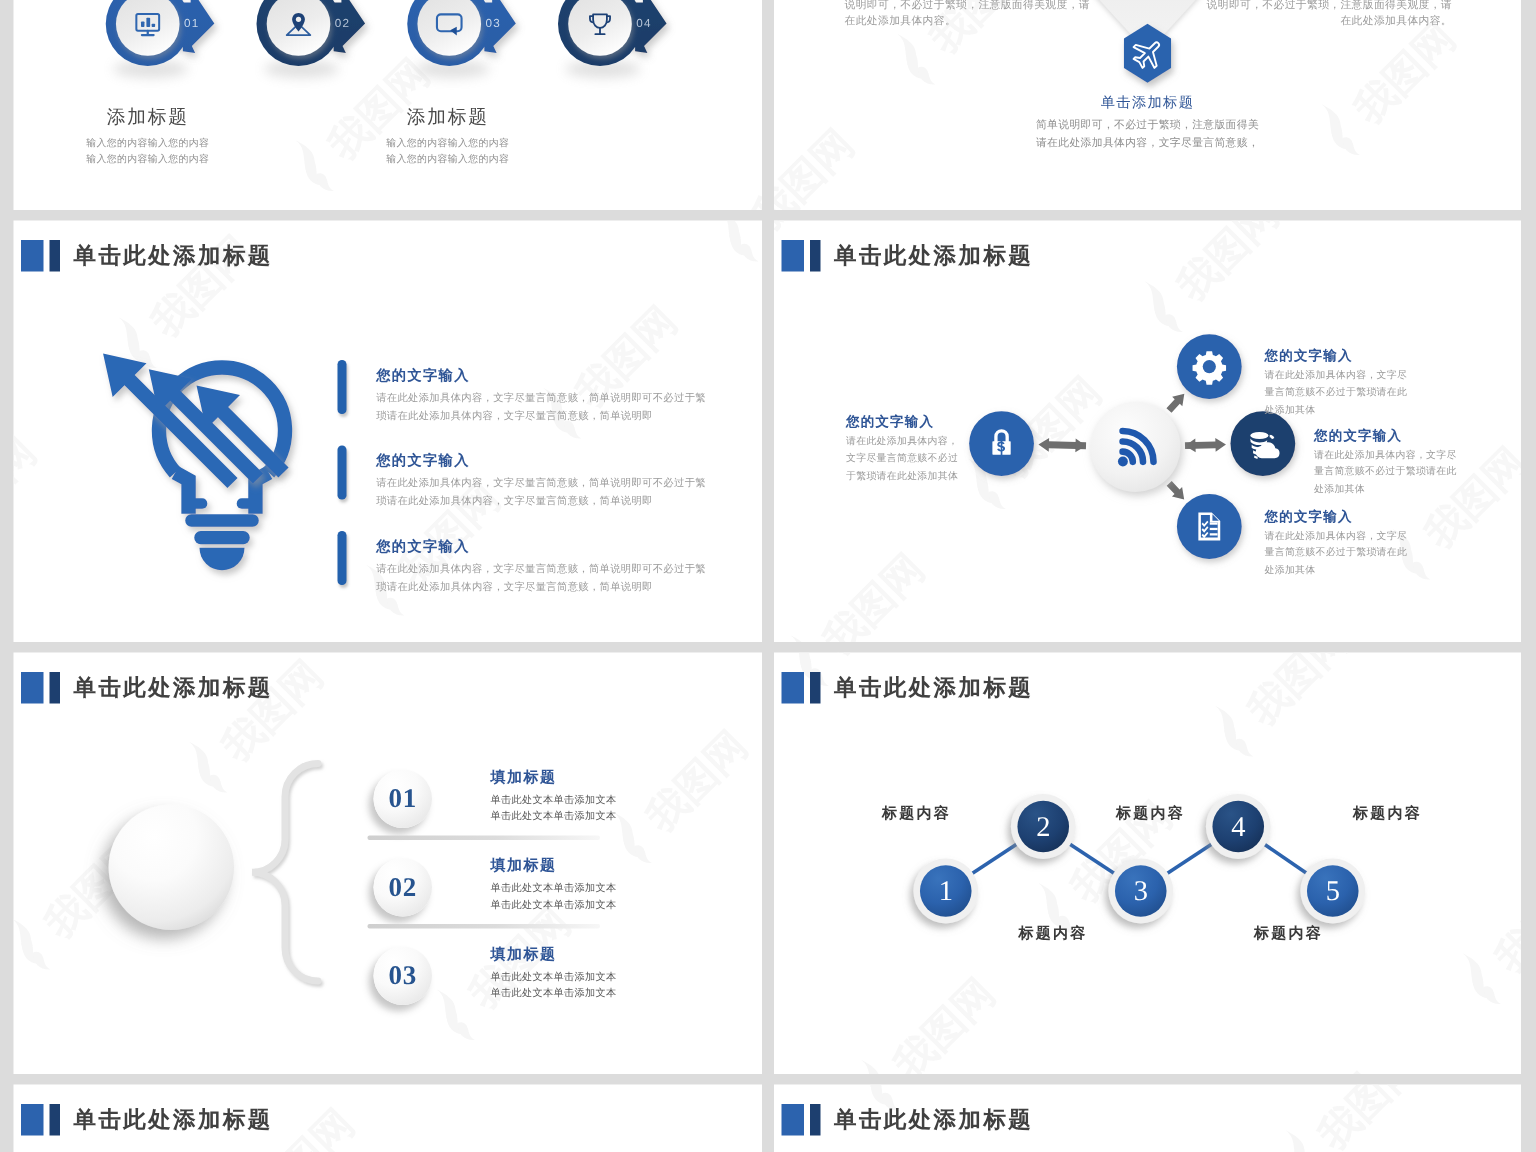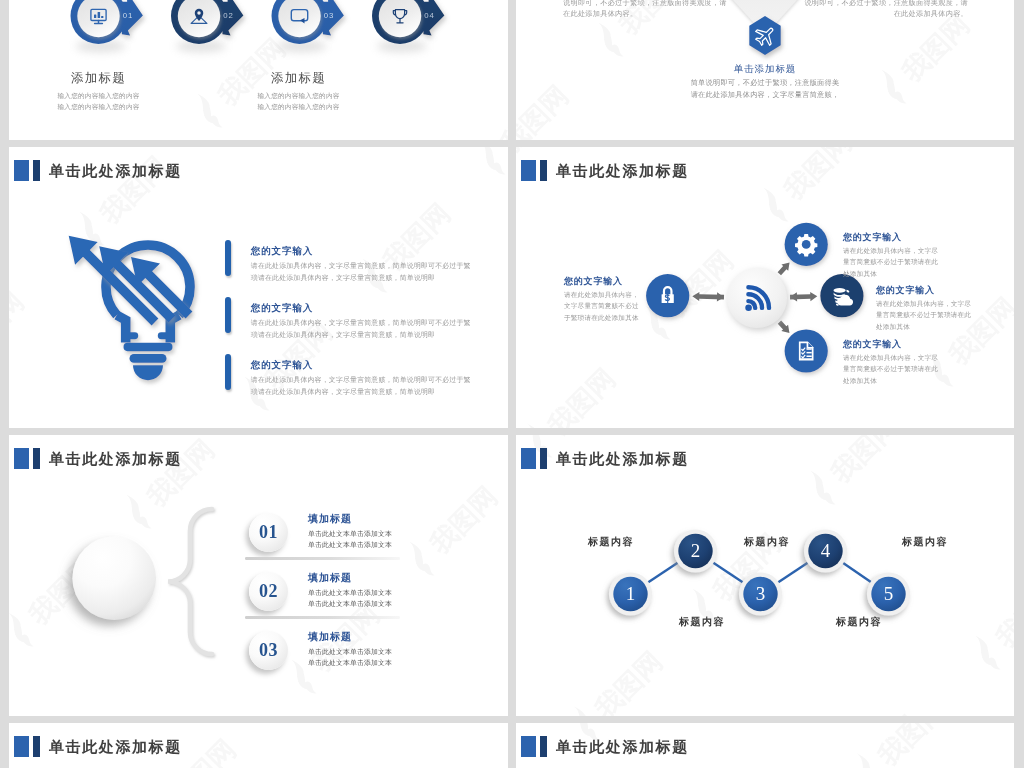--- a/index.html
+++ b/index.html
@@ -51,21 +51,21 @@
   .s4-br{width:130px;}
   
   .s5-center{position:absolute;left:62px;top:120px;width:86px;text-align:center;
      font-size:21px;color:#333;letter-spacing:2px;line-height:25px;}
   .s5-row{position:absolute;left:240px;display:flex;align-items:flex-start;}
   .s5-row .num{width:39px;height:39px;border-radius:50%;flex:none;margin-top:0px;
      background:radial-gradient(circle at 34% 26%,#ffffff 0%,#fafafa 42%,#e9e9e9 80%,#d2d2d2 100%);
      box-shadow:-3px 4px 5px rgba(130,130,130,0.45);
      display:flex;align-items:center;justify-content:center;
      font-size:18px;color:#27548f;font-weight:bold;letter-spacing:0.5px;}
-  .s5-row .body{margin-left:20px;padding-top:0px;}
+  .s5-row .body{margin-left:39px;padding-top:0px;}
   .s5-row .t{font-size:10px;color:#2f5596;letter-spacing:1px;font-weight:bold;line-height:11px;margin-bottom:4px;}
   .s5-row .l{font-size:6.8px;color:#555;letter-spacing:0.2px;line-height:11px;white-space:nowrap;}
   .s5-rule{position:absolute;left:236px;width:155px;height:2.5px;border-radius:1.3px;
      background:linear-gradient(90deg,#cfcfcf 0%,#dcdcdc 55%,#f7f7f7 100%);}
   
   .s6-label{position:absolute;font-size:10px;color:#3a3a3a;letter-spacing:1.5px;
      white-space:nowrap;font-weight:600;}
   
   .wm-layer{position:absolute;left:0;top:0;width:1024px;height:768px;pointer-events:none;z-index:1;}
   .wm-cell{position:absolute;overflow:hidden;}

